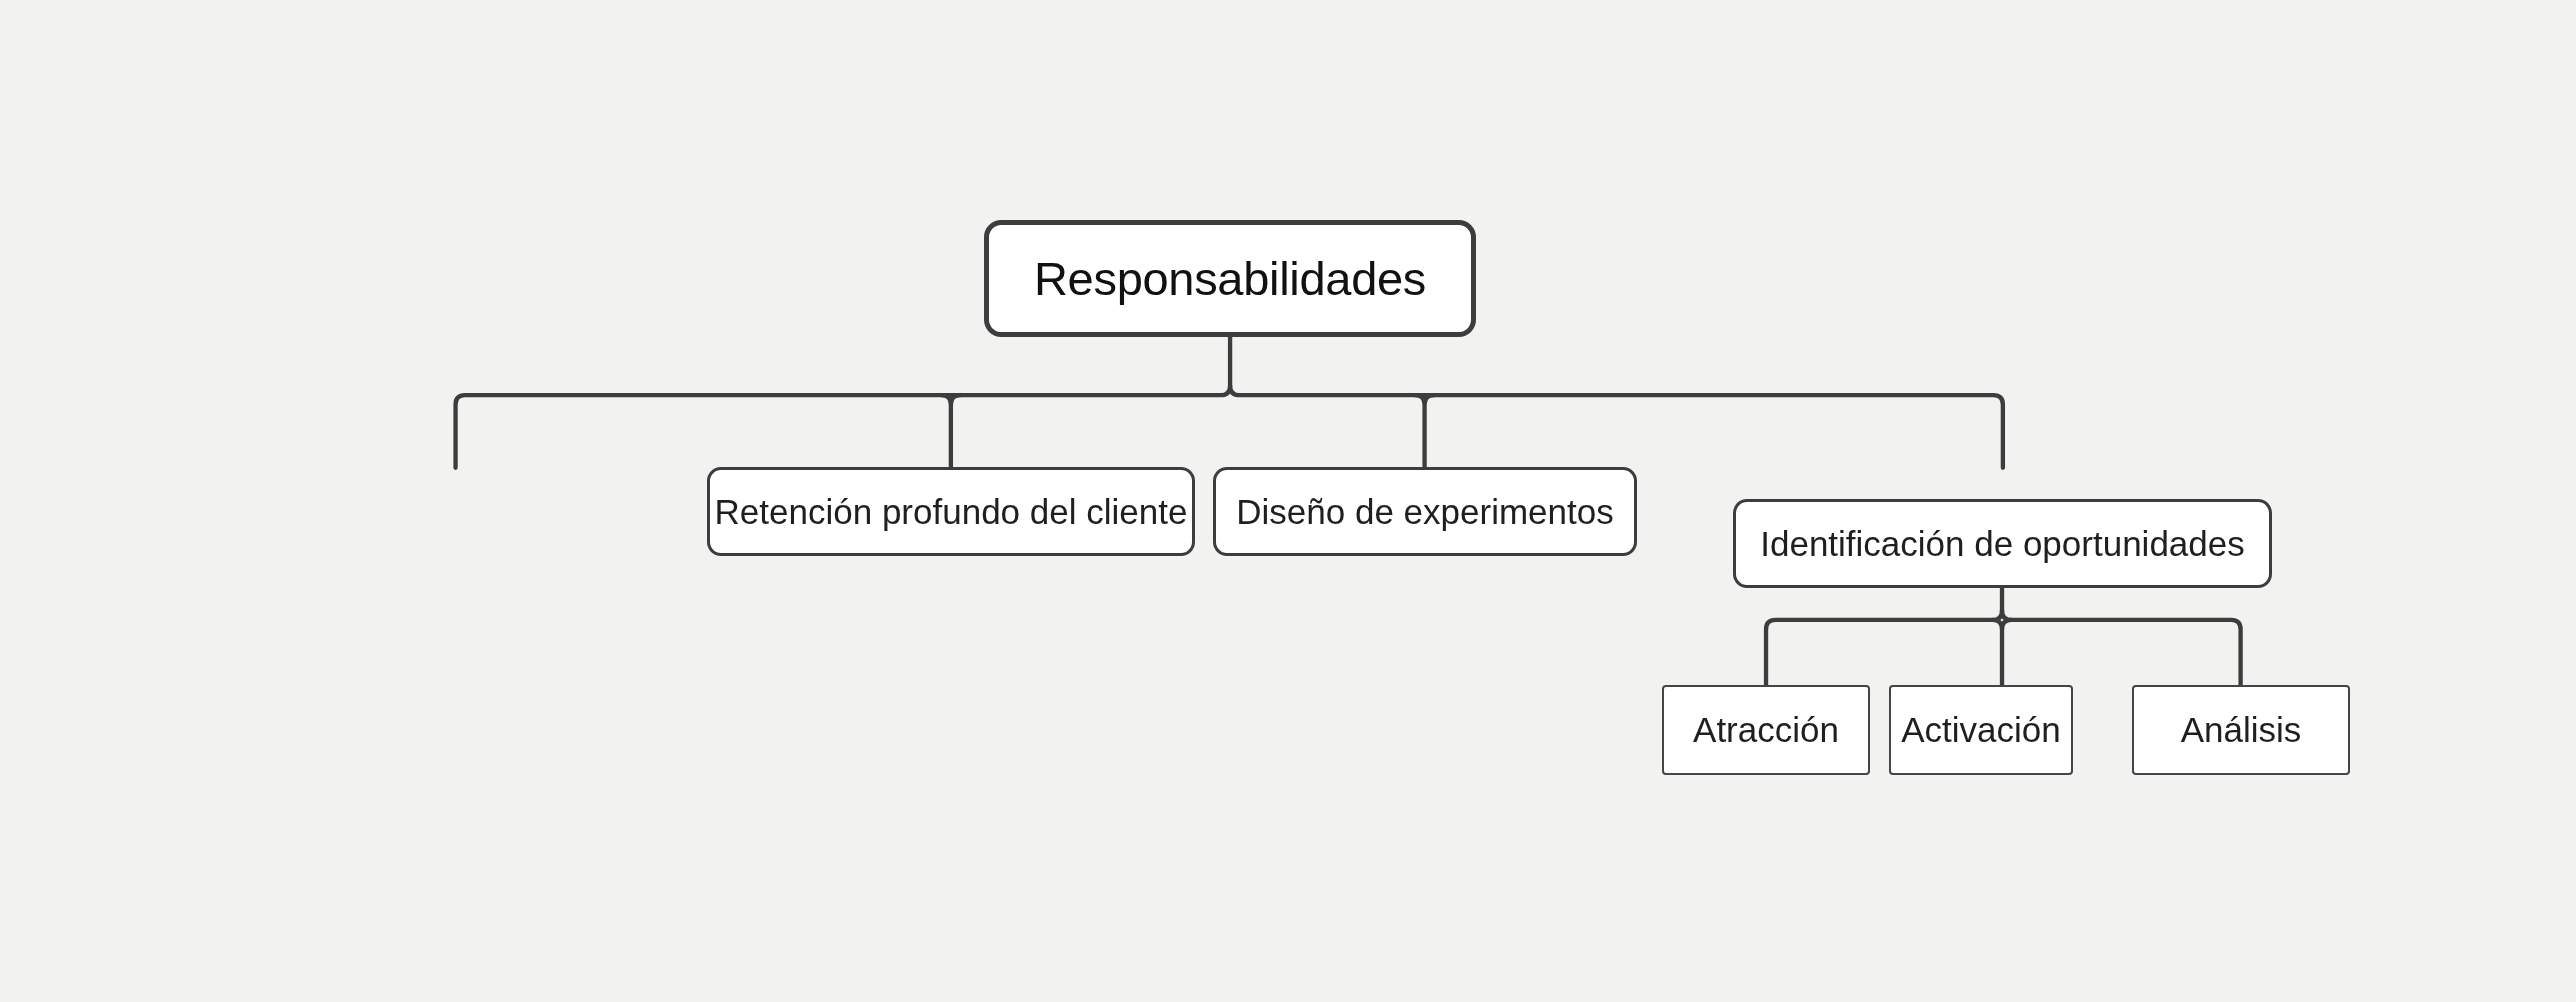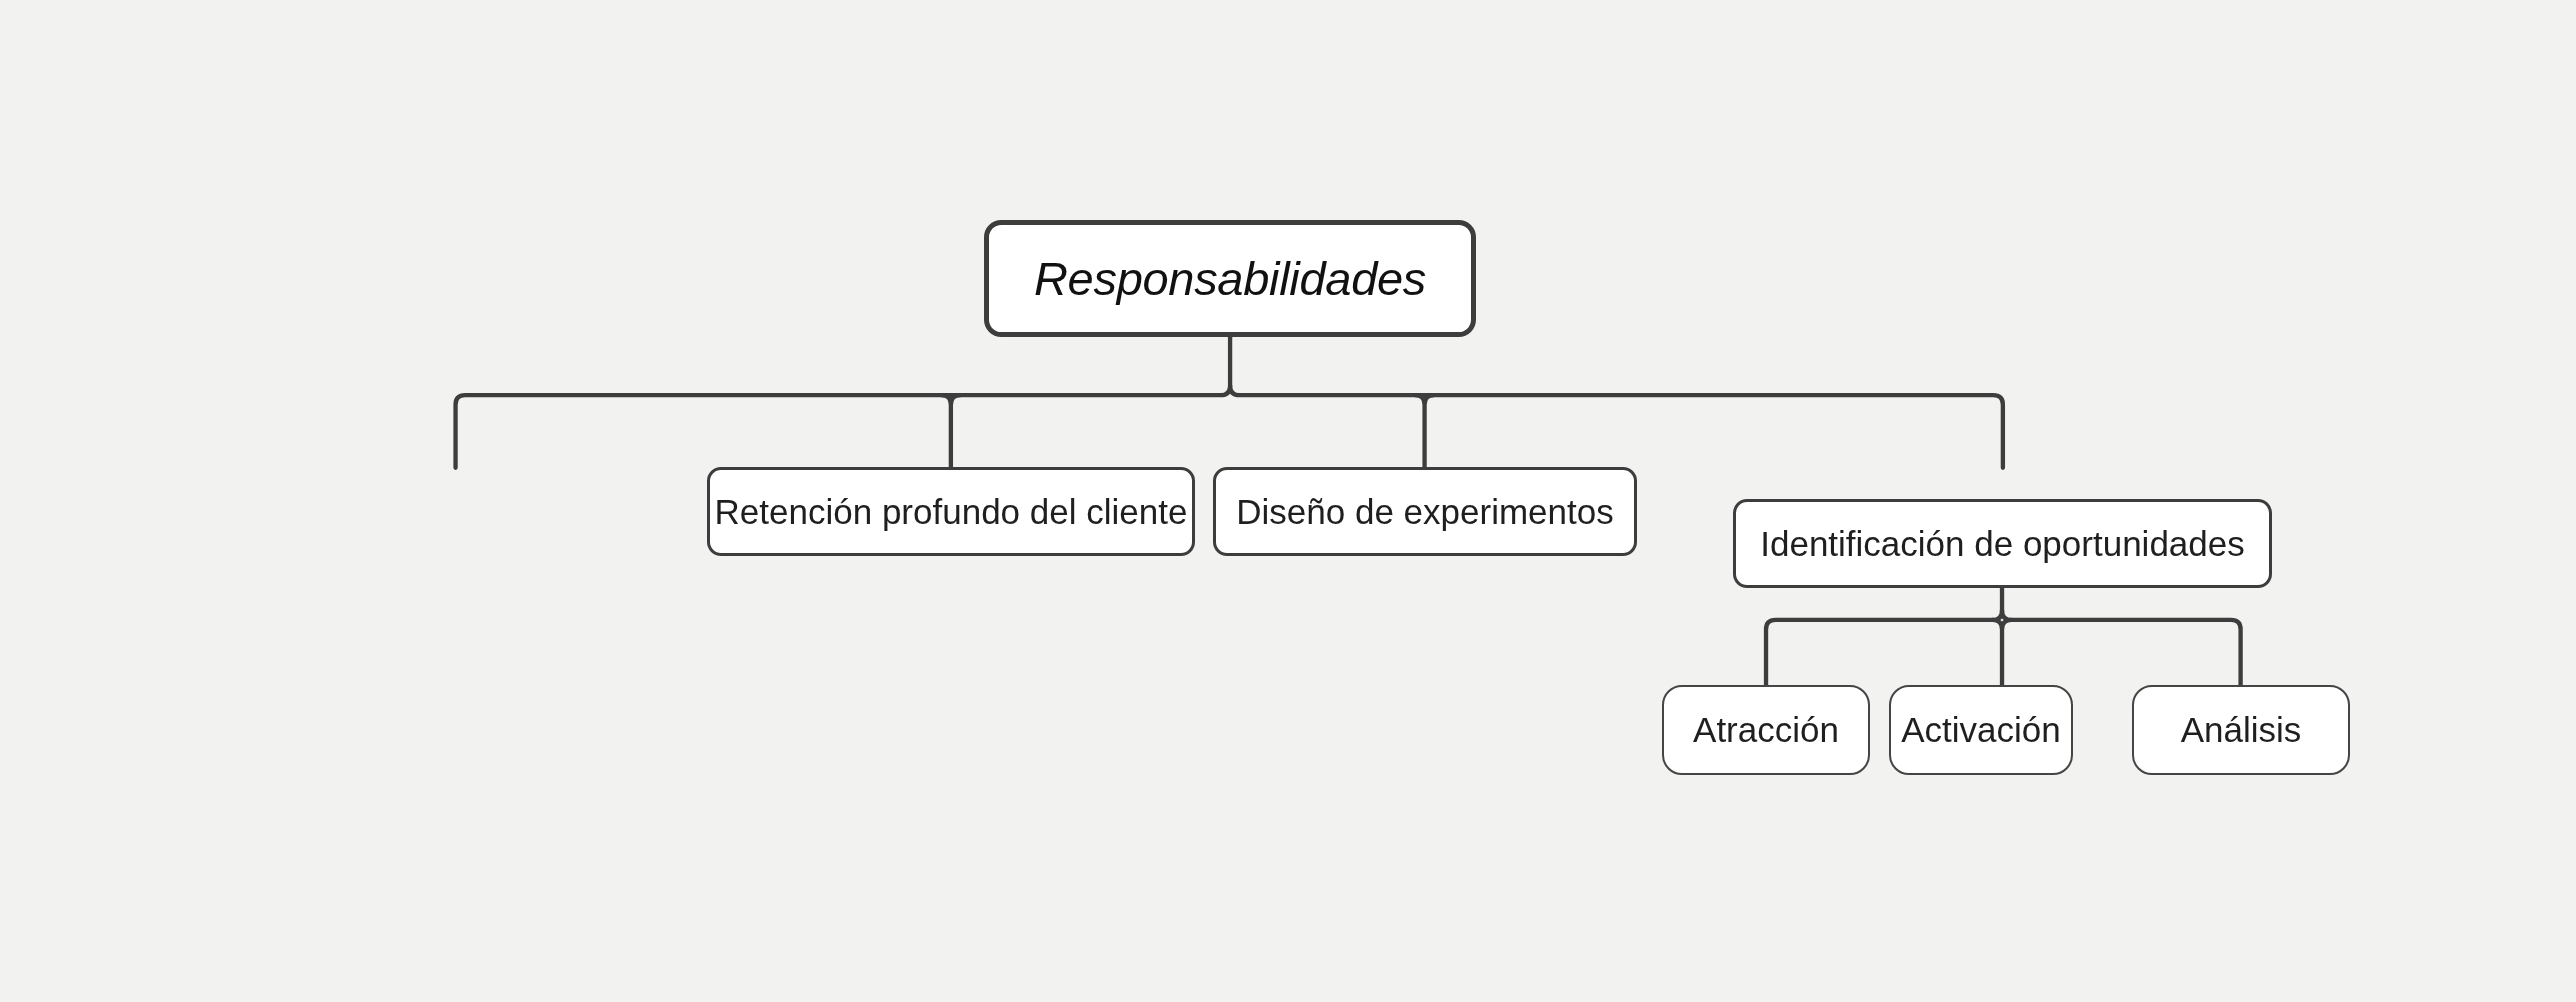--- a/index.html
+++ b/index.html
@@ -42,21 +42,21 @@
   }
   .node-root{
     border-width:5.2px;border-radius:17.3px;
     font-size:47px;letter-spacing:-0.3px;color:#111;
   }
   .node-l2{
     border-width:3.5px;border-radius:14px;
     font-size:35px;
   }
   .node-l3{
-    border-width:2.6px;border-radius:20px;
+    border-width:2.6px;border-radius:4px;
     border-color:#454545;
     font-size:35px;
   }
 </style>
 </head>
 <body>
 
 <div class="canvas">
 
   <svg class="connectors" viewBox="0 0 2980 1160" aria-hidden="true">
@@ -73,21 +73,21 @@
 
     <path d="M 2316 644 L 2316 706"></path>
 
     <path d="M 2316 706 Q 2316 717 2305 717 L 2054 717 Q 2043 717 2043 728 L 2043 794"></path>
 
     <path d="M 2316 706 Q 2316 717 2327 717 L 2581 717 Q 2592 717 2592 728 L 2592 794"></path>
 
     <path d="M 2305 717 Q 2316 717 2316 728 L 2316 794 M 2327 717 Q 2316 717 2316 728"></path>
   </svg>
 
-  <div class="node node-root" style="left:984px;top:220px;width:492px;height:117px;font-style:italic;">
+  <div class="node node-root" style="left:984px;top:220px;width:492px;height:117px;">
     <span>Responsabilidades</span>
   </div>
 
 
   <div class="node node-l2" style="left:707px;top:467px;width:488px;height:89px;">
     <span>Retención profundo del cliente</span>
   </div>
 
   <div class="node node-l2" style="left:1213px;top:467px;width:424px;height:89px;">
     <span>Diseño de experimentos</span>

